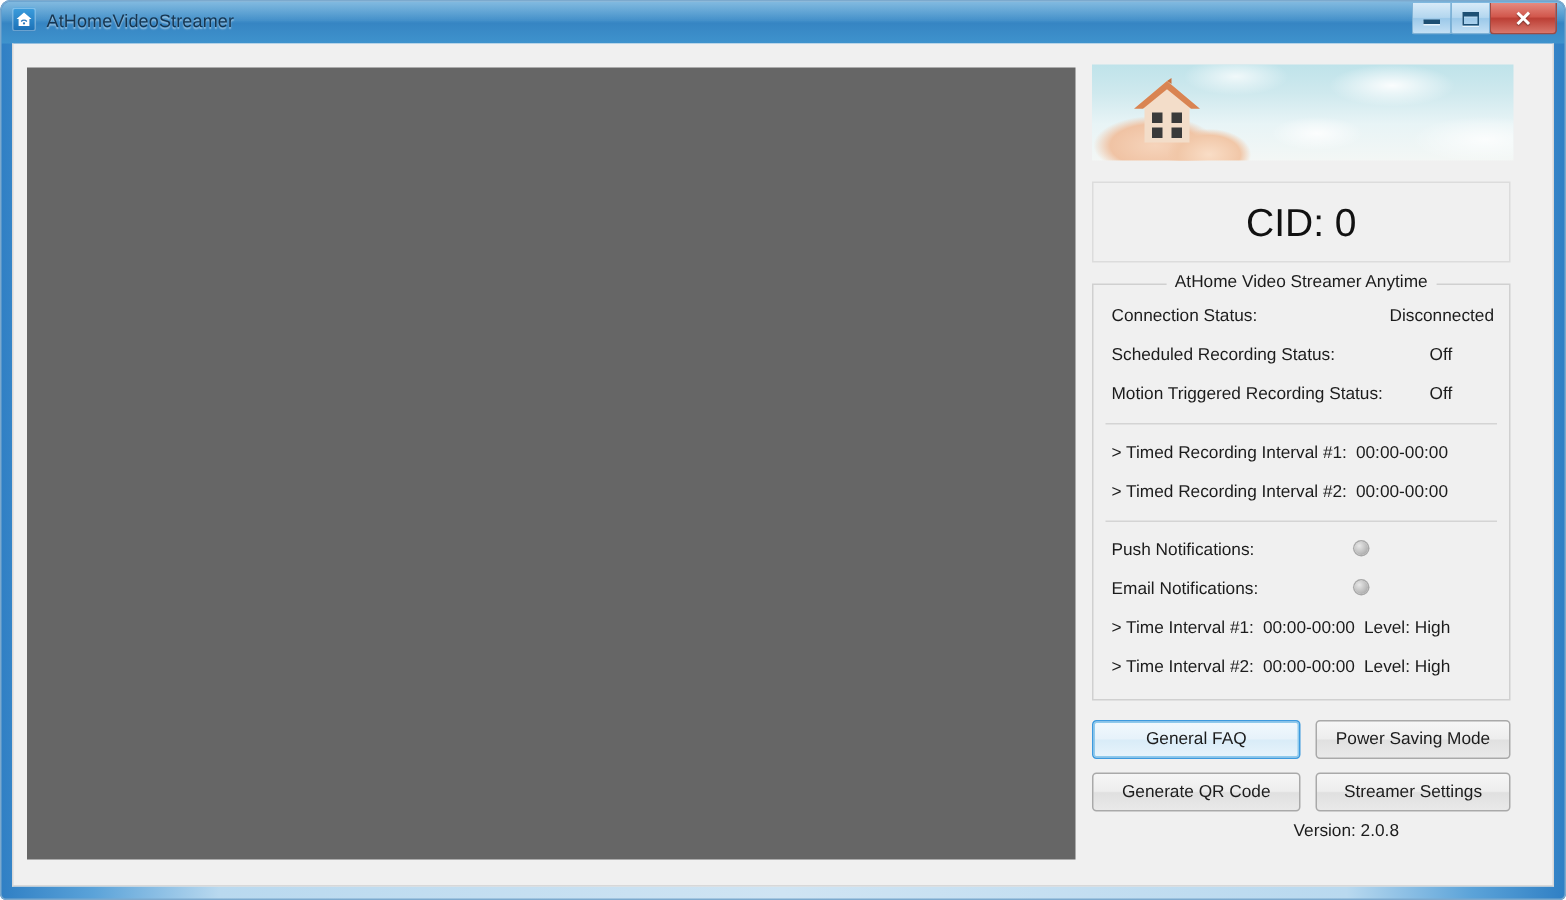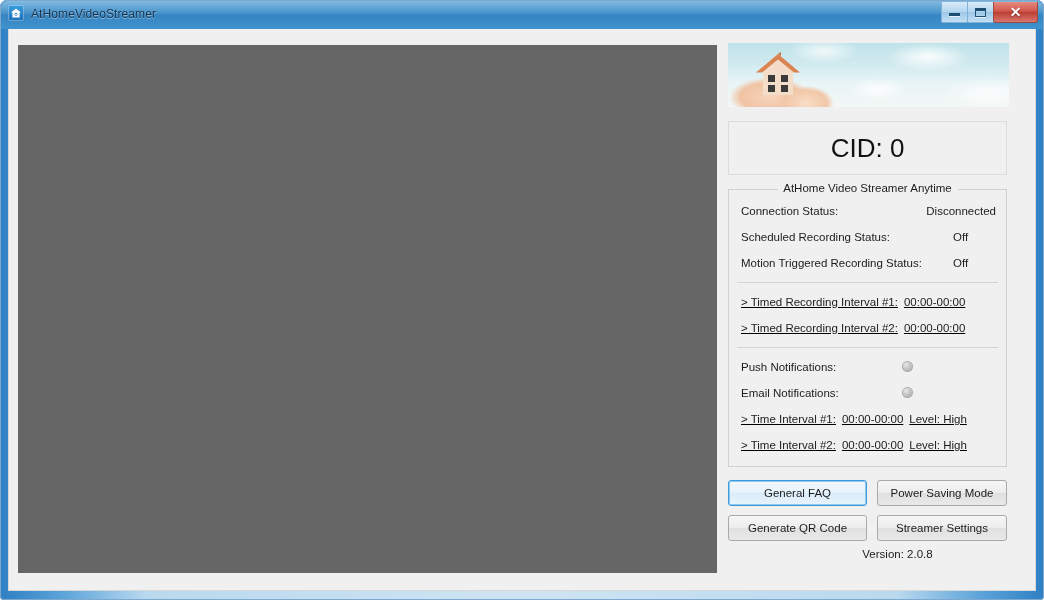--- a/index.html
+++ b/index.html
@@ -211,21 +211,21 @@
   #status-group-title {
     position: absolute;
     top: -8px; left: 50%;
     transform: translateX(-50%);
     background: #f0f0f0;
     padding: 0 6px;
     font-size: 11.5px;
     color: #1c1c1c;
     white-space: nowrap;
   }
-  .status-section { padding: 2px 0; text-decoration: underline; }
+  .status-section { padding: 2px 0; }
   .sep-line {
     height: 1px;
     margin: 4px 8px 4px 8px;
     background: #d4d4d4;
   }
   .kv-row {
     position: relative;
     height: 26px;
     padding: 0 12px;
     font-size: 11.5px;

